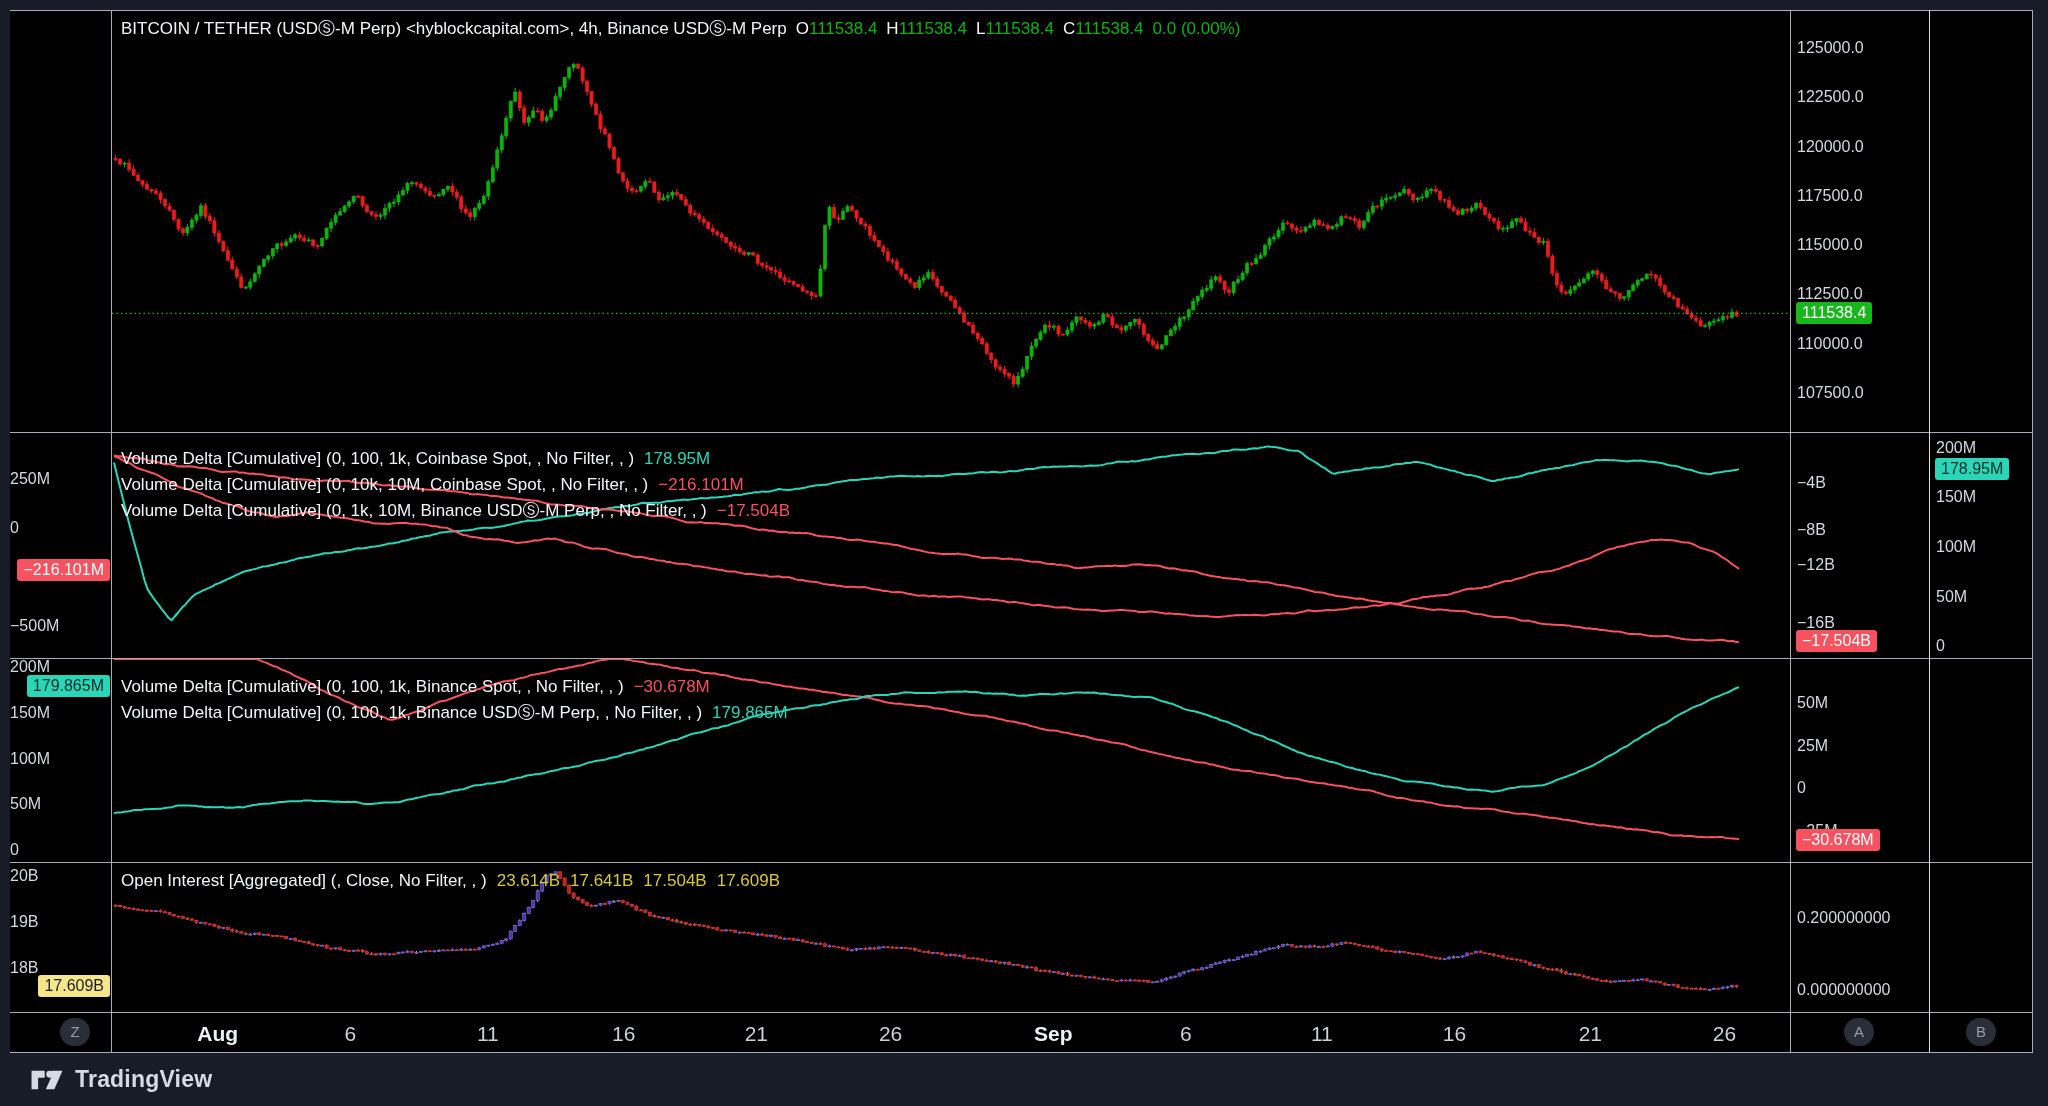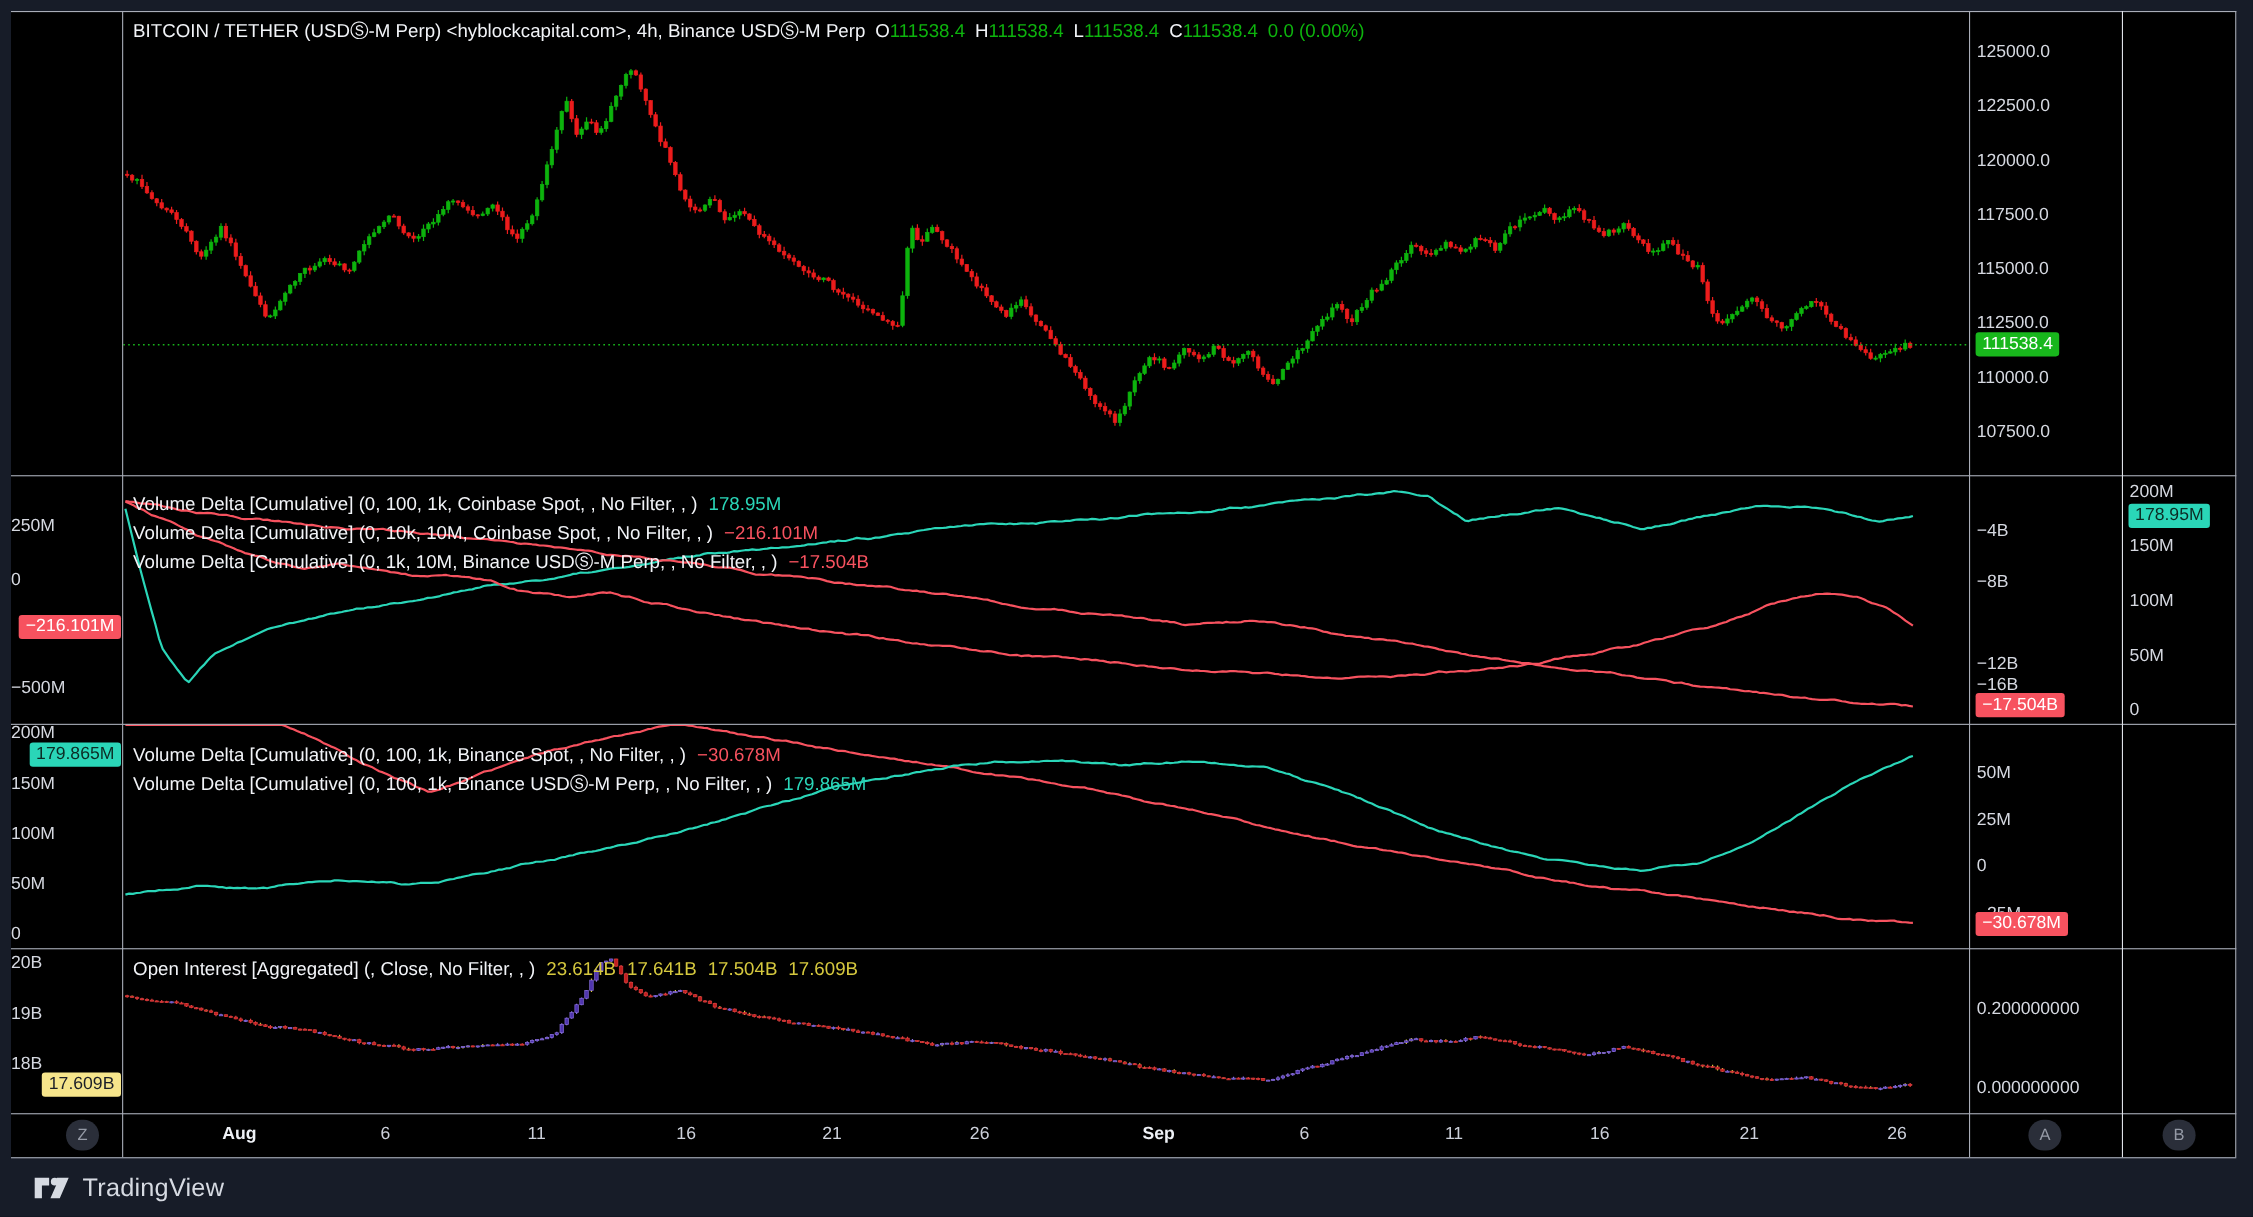--- a/index.html
+++ b/index.html
@@ -18,25 +18,25 @@
   .tick.r{text-align:left;padding-left:6px;}
   .badge{position:absolute;height:22px;line-height:22px;font-size:16px;border-radius:3px;padding:0 6px;white-space:nowrap;z-index:8;}
   .badge.l{right:1px;}
   .badge.r{left:5px;}
   .legend{position:absolute;z-index:9;font-size:17px;color:#f2f4f8;left:121px;}
   .legend-row{height:26px;line-height:26px;white-space:nowrap;}
   .legend-val{margin-left:10px;}
   #title-row{position:absolute;left:121px;top:18px;z-index:9;font-size:17px;line-height:22px;color:#f2f4f8;white-space:nowrap;}
   #title-row .seg{margin-right:9px;}
   .ohlc-label{color:#f2f4f8;}
-  .timelabel{position:absolute;top:1022px;transform:translateX(-50%);font-size:16px;color:#ccd0da;z-index:7;}
+  .timelabel{position:absolute;top:1022px;transform:translateX(-50%);font-size:21px;color:#ccd0da;z-index:7;}
   .timelabel.major{font-weight:700;color:#eef1f6;}
   .axisbtn{position:absolute;width:30px;height:28px;border-radius:14px;background:#2a2e39;color:#959aa6;font-size:15px;text-align:center;line-height:28px;top:1018px;z-index:8;}
   #footer{position:absolute;left:0;top:1053px;width:100%;height:53px;display:flex;align-items:center;padding-left:30px;box-sizing:border-box;gap:11px;z-index:5;}
-  #footer-text{font-size:23px;font-weight:400;color:#d6dae2;letter-spacing:0.2px;}
+  #footer-text{font-size:23px;font-weight:700;color:#d6dae2;letter-spacing:0.2px;}
 </style>
 </head>
 <body>
 
 <div id="chart">
   <div id="plotbg"></div>
 
   <svg id="svg-p0" class="pane-svg" style="top:10px" width="1678" height="422" viewBox="0 0 1678 422">
       <g>
         <line x1="3.6" x2="3.6" y1="145.1" y2="151.5" stroke="#ec1c1c" stroke-width="1.1"></line>
@@ -1553,21 +1553,21 @@
       <div class="tick r" style="top: 77.3171px;">122500.0</div>
       <div class="tick r" style="top: 126.593px;">120000.0</div>
       <div class="tick r" style="top: 175.869px;">117500.0</div>
       <div class="tick r" style="top: 225.145px;">115000.0</div>
       <div class="tick r" style="top: 274.421px;">112500.0</div>
       <div class="tick r" style="top: 323.697px;">110000.0</div>
       <div class="tick r" style="top: 372.973px;">107500.0</div>
       <div class="badge r" style="top: 292.375px; background: rgb(24, 183, 28); color: rgb(255, 255, 255);">111538.4</div>
       <div class="tick r" style="top: 462.987px;">−4B</div>
       <div class="tick r" style="top: 509.657px;">−8B</div>
-      <div class="tick r" style="top: 584px;">−12B</div>
+      <div class="tick r" style="top: 545px;">−12B</div>
       <div class="tick r" style="top: 602.997px;">−16B</div>
       <div class="badge r" style="top: 619.545px; background: rgb(247, 82, 95); color: rgb(255, 255, 255);">−17.504B</div>
       <div class="tick r" style="top: 683.05px;">50M</div>
       <div class="tick r" style="top: 725.55px;">25M</div>
       <div class="tick r" style="top: 768.05px;">0</div>
       <div class="tick r" style="top: 810.55px;">−25M</div>
       <div class="badge r" style="top: 819.203px; background: rgb(247, 82, 95); color: rgb(255, 255, 255);">−30.678M</div>
       <div class="tick r" style="top: 898.115px;">0.200000000</div>
       <div class="tick r" style="top: 970.058px;">0.000000000</div>
     </div>

